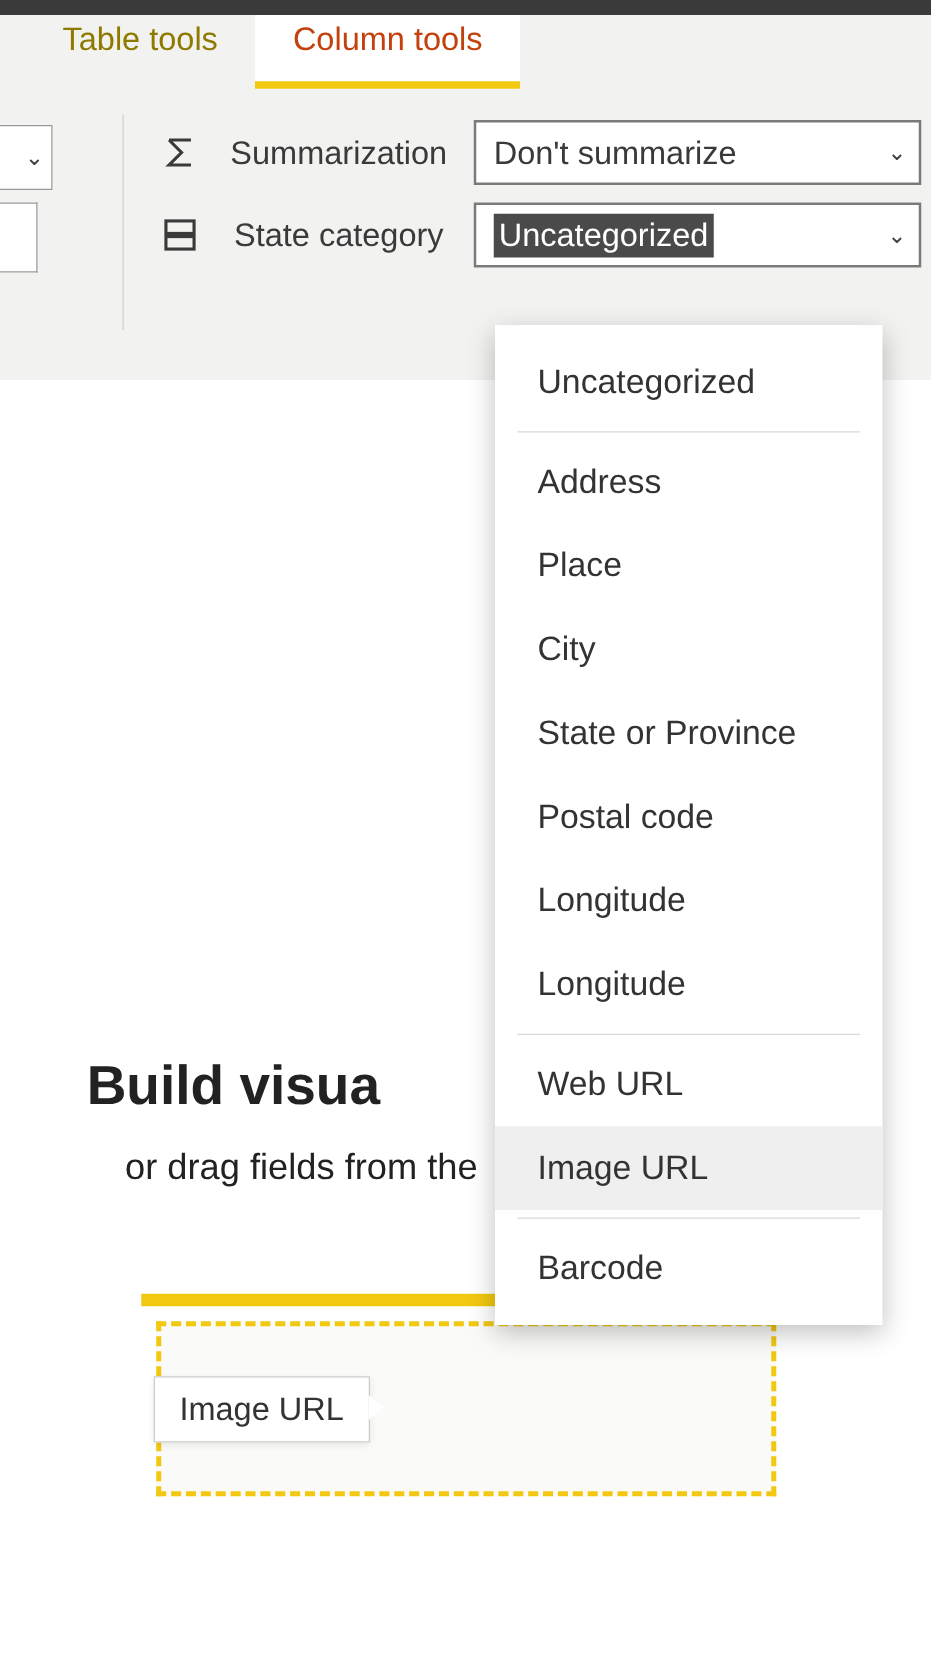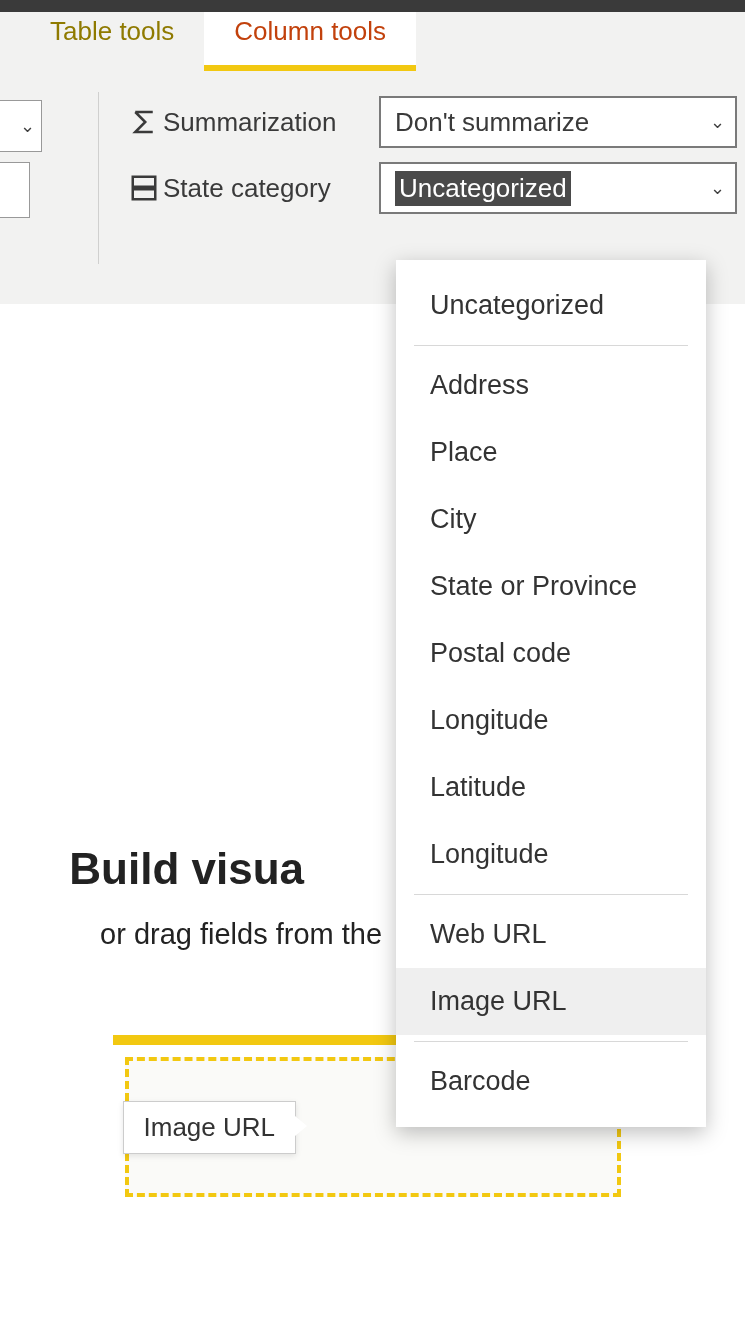--- a/index.html
+++ b/index.html
@@ -75,20 +75,21 @@
   }
   .propgroup {
     padding: 24px 0 0 26px;
     flex: 1;
     position: relative;
   }
   .proprow {
     display: flex;
     align-items: center;
     margin-bottom: 14px;
+    text-align: center;
   }
   .propicon {
     width: 38px;
     display: flex;
     justify-content: center;
   }
   .proplabel {
     font-size: 26px;
     color: #3a3a3a;
     width: 216px;
@@ -271,20 +272,19 @@
 
 <div class="dropdown" id="dd">
     <div class="dditem">Uncategorized</div>
     <div class="ddsep"></div>
     <div class="dditem">Address</div>
     <div class="dditem">Place</div>
     <div class="dditem">City</div>
     <div class="dditem">State or Province</div>
     <div class="dditem">Postal code</div>
     <div class="dditem">Longitude</div>
-    <div class="dditem">Latitude</div>
     <div class="dditem">Longitude</div>
     <div class="ddsep"></div>
     <div class="dditem">Web URL</div>
     <div class="dditem hover">Image URL</div>
     <div class="ddsep"></div>
     <div class="dditem">Barcode</div>
   </div>
 
 </body></html>

